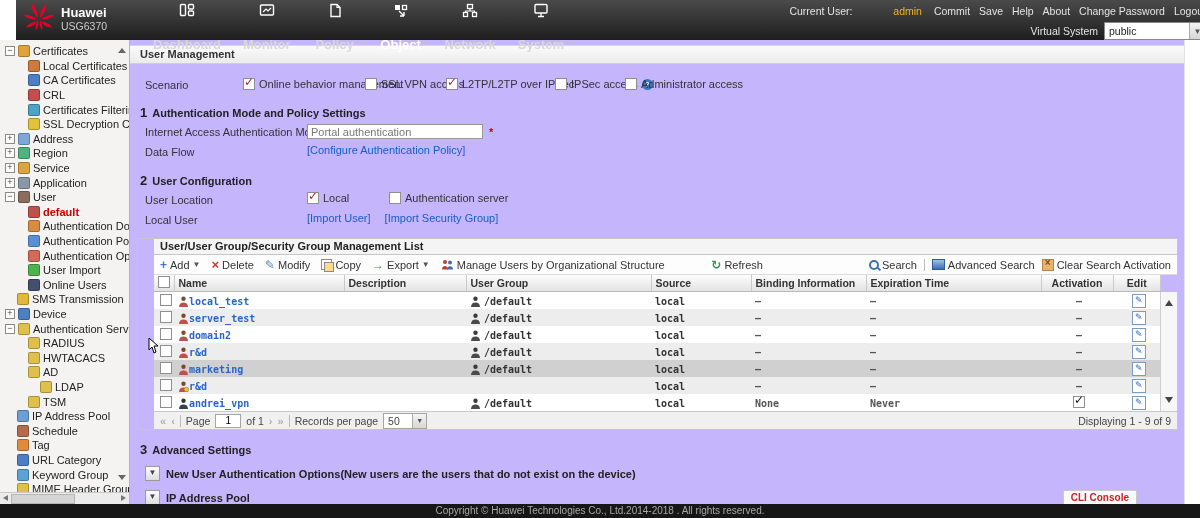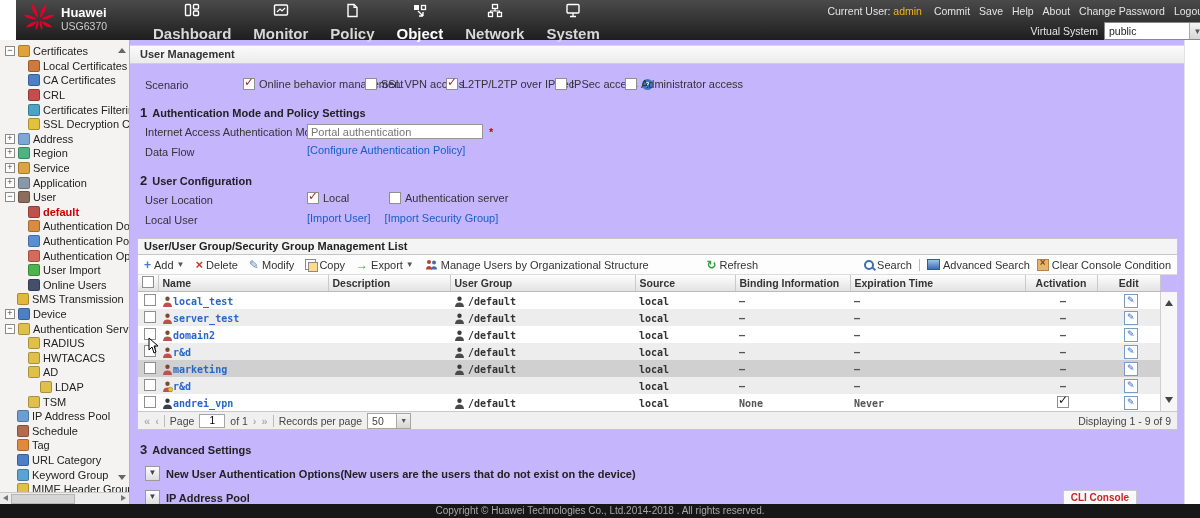--- a/index.html
+++ b/index.html
@@ -7,25 +7,25 @@
        font-family:"Liberation Sans","DejaVu Sans",sans-serif;font-size:11px;color:#333;}
   
   .topbar{position:absolute;top:0;left:16px;width:1200px;height:40px;
           background:linear-gradient(#4a4a4a,#1e1e1e);color:#ddd;z-index:5;}
   .brand{position:absolute;left:8px;top:3px;display:flex;align-items:center;gap:7px;}
   .brand-name{font-weight:bold;font-size:13px;color:#fff;line-height:14px;}
   .brand-model{font-size:10.5px;color:#ccc;line-height:12px;}
   .nav{position:absolute;left:133px;top:3px;display:flex;gap:14px;}
   .nav-item{min-width:44px;text-align:center;color:#d8d8d8;cursor:default;padding:0 4px;}
   .nav-item .nico{display:block;height:18px;}
-  .nav-item .nlabel{font-size:15px;font-weight:bold;display:block;margin-top:4px;}
+  .nav-item .nlabel{font-size:13px;font-weight:bold;display:block;margin-top:16px;}
   .nav-item.active{color:#fff;}
   .topright{position:absolute;right:10px;top:5px;text-align:right;font-size:10.5px;color:#e4e4e4;}
   .topright .tlink{margin-left:9px;}
-  .cu-admin{color:#f2b322;}
+  .cu-admin{color:#f2b322;margin-left:38px;}
   .vsrow{margin-top:5px;display:flex;justify-content:flex-end;align-items:center;gap:6px;}
   .selbox{display:inline-flex;width:96px;height:16px;background:#fff;border:1px solid #888;
           color:#222;align-items:center;justify-content:space-between;padding-left:4px;}
   .selarrow{width:15px;height:100%;background:linear-gradient(#f4f4f4,#d6d6d6);
             border-left:1px solid #aaa;color:#555;font-size:8px;display:flex;align-items:center;justify-content:center;}
   
   .sidebar{position:absolute;left:0;top:40px;width:129px;bottom:14px;background:#f4f3f1;
            border-right:1px solid #b5b5b5;overflow:hidden;}
   .tree{padding-top:4px;}
   .titem{height:14.6px;display:flex;align-items:center;gap:3px;white-space:nowrap;overflow:hidden;
@@ -58,21 +58,21 @@
   .sec{margin:12px 0 4px 10px;font-weight:bold;color:#222;}
   .sec .num{font-size:13px;margin-right:5px;}
   .frow{position:relative;height:17px;margin-bottom:3px;}
   .frow .flabel{position:absolute;left:15px;top:2px;}
   .frow .fval{position:absolute;left:177px;top:0;display:flex;align-items:center;gap:6px;}
   .txtin{width:168px;height:13px;border:1px solid #979797;font-size:11px;color:#777;padding:0 3px;
          font-family:"Liberation Sans",sans-serif;}
   .req{color:#c00;font-weight:bold;}
   a.blink,.blink{color:#1a5dc8;text-decoration:none;cursor:pointer;}
   
-  .list-panel{margin:9px 7px 0 7px;border:1px solid #c6c6c6;}
+  .list-panel{margin:9px 7px 0 7px;border:1px solid #c6c6c6;padding-left:16px;}
   .list-title{height:15px;line-height:15px;background:#f4f4f4;border-bottom:1px solid #c6c6c6;
               font-weight:bold;padding-left:6px;color:#222;}
   .list-toolbar{height:19px;display:flex;align-items:center;padding:0 6px;background:#fdfdfd;
                 border-bottom:1px solid #dcdcdc;}
   .tbtn{display:inline-flex;align-items:center;gap:3px;margin-right:11px;color:#333;cursor:default;}
   .tbtn:last-child{margin-right:0;}
   .tg{font-weight:bold;font-size:12px;line-height:10px;}
   .tg.add{color:#3a7ad9;}
   .tg.del{color:#d0342c;font-size:13px;}
   .tg.mod{color:#5b84b1;}
@@ -491,21 +491,21 @@
           <span class="mag"></span>
           <span>Search</span>
         </span>
         <span class="vdiv"></span>
         <span class="tbtn" style="margin-right:0;">
           <span class="ico-adv"></span>
           <span>Advanced Search</span>
         </span>
         <span class="tbtn" style="margin-right:0;">
           <span class="ico-clear"></span>
-          <span>Clear Console Condition</span>
+          <span>Clear Search Activation</span>
         </span>
       </span>
     </div>
     <div class="tbl-wrap">
       <table class="utable" id="utable">
           <colgroup>
             <col style="width:20px">
             <col style="width:170px">
             <col style="width:122px">
             <col style="width:185px">

